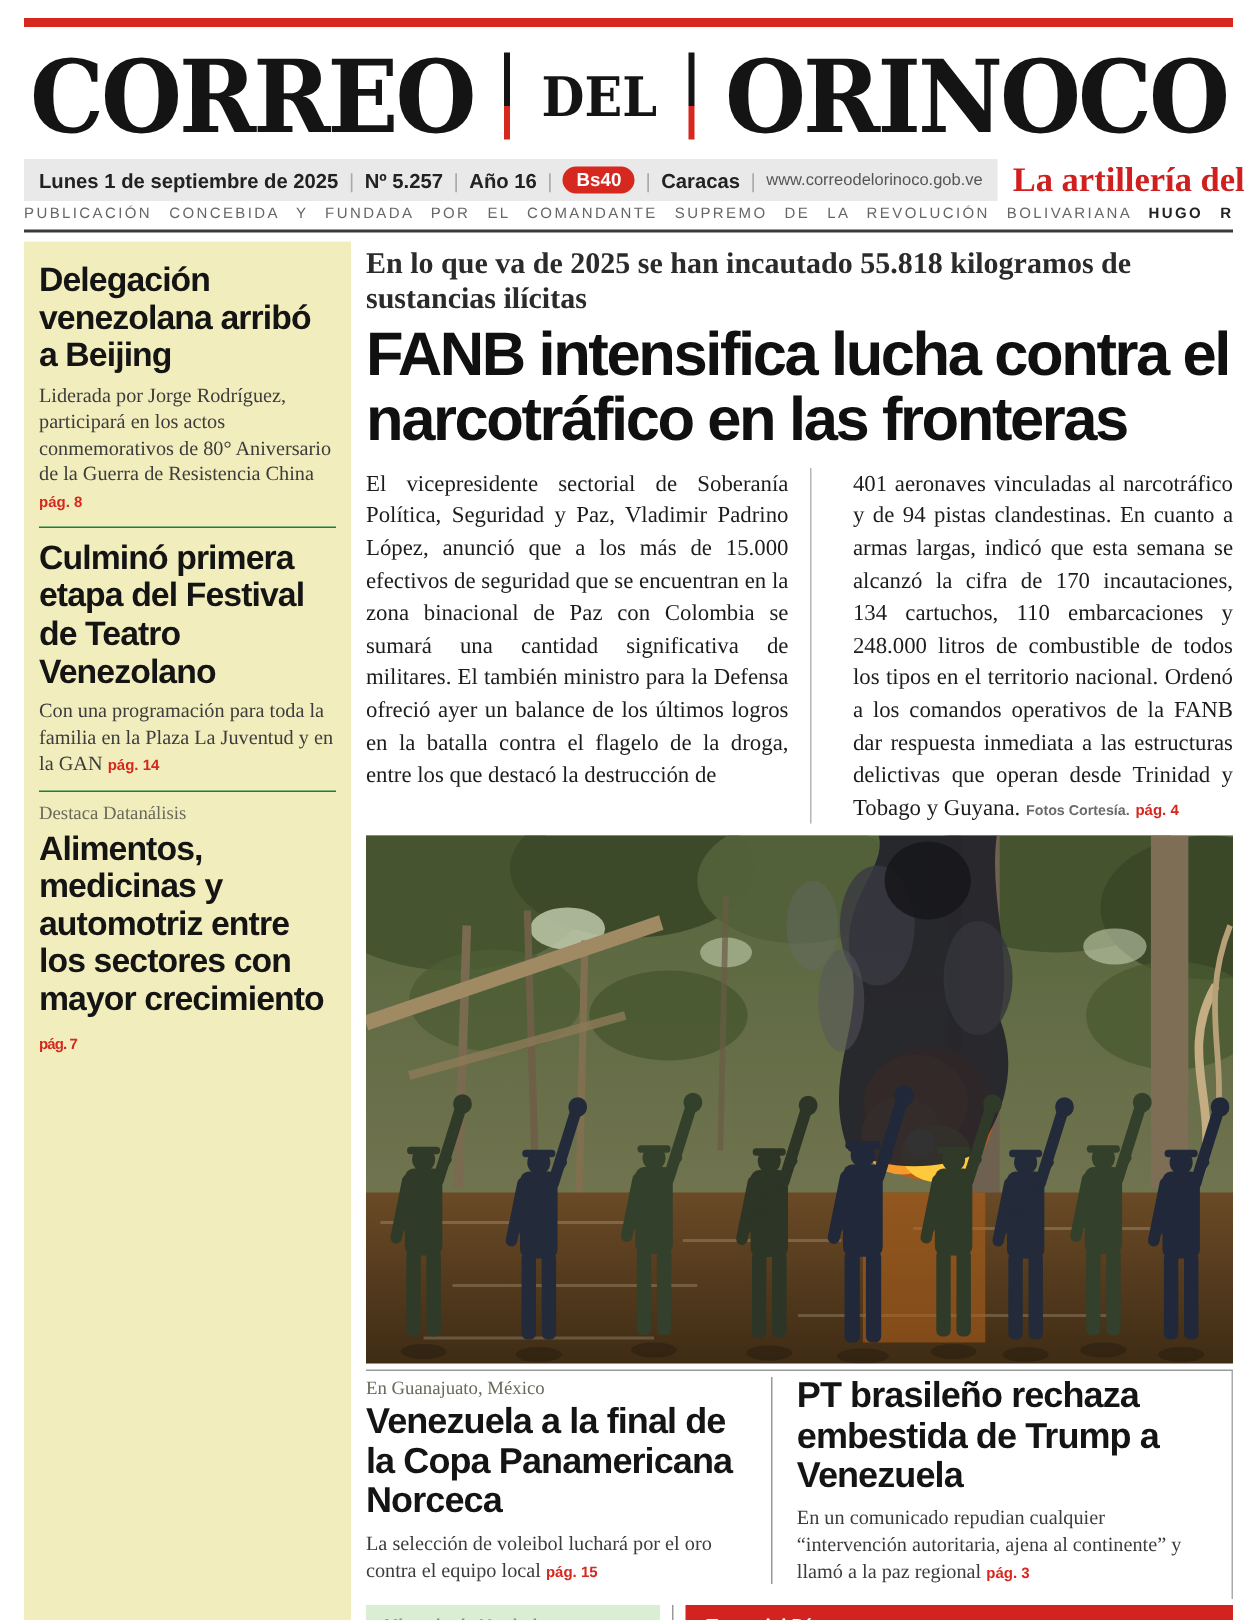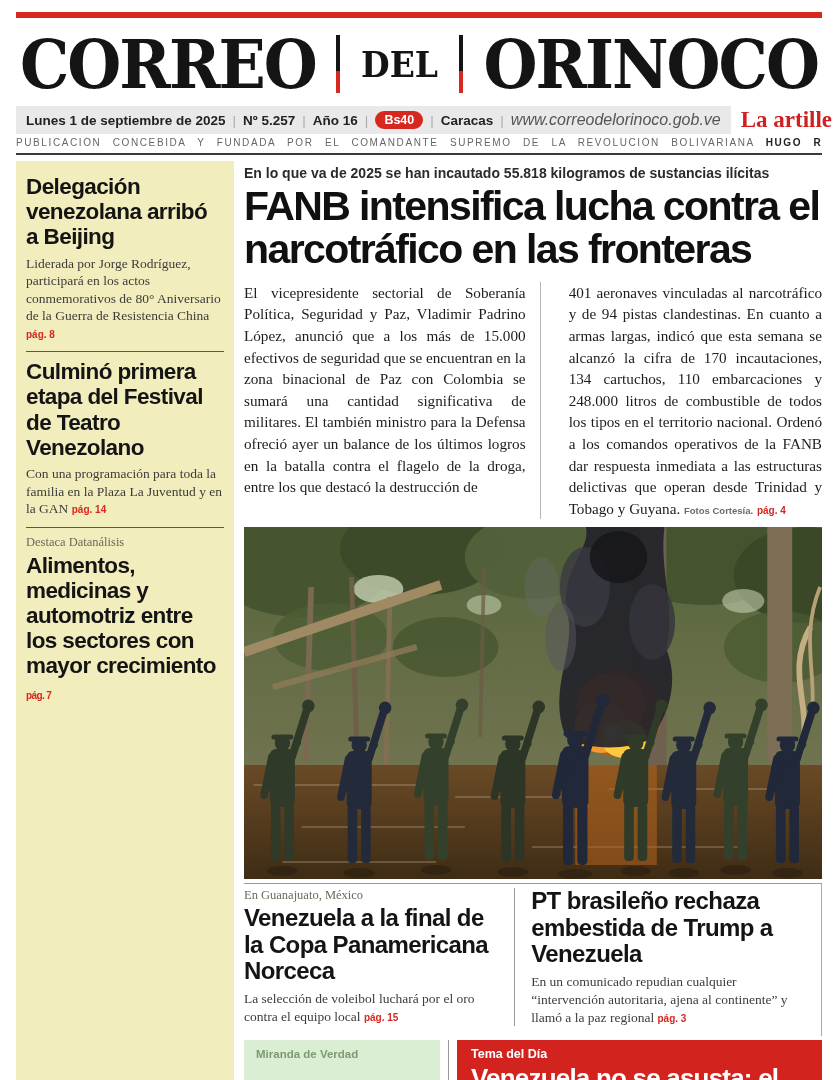--- a/index.html
+++ b/index.html
@@ -11,42 +11,42 @@
   .topbar { height:6px; background:#d6281e; margin:12px 10px 4px 10px; }
   .masthead { display:flex; align-items:center; justify-content:space-between; padding:2px 14px 0 14px; height:82px; }
   .mast-word { font-family:"DejaVu Serif","Liberation Serif",serif; font-weight:700; font-size:62px; letter-spacing:-2px; color:#141414; transform:scaleY(1.08); white-space:nowrap; }
   .mast-del { font-family:"DejaVu Serif","Liberation Serif",serif; font-weight:700; font-size:33px; color:#141414; transform:scaleY(1.1); }
   .mast-sep { width:4px; height:58px; background:linear-gradient(#141414 62%, #d6281e 62%); margin:0 6px; }
 
   .dateline-row { display:flex; align-items:center; margin:2px 10px 0 10px; height:28px; }
   .dateline { background:#e9e9e9; display:flex; align-items:center; gap:7px; padding:0 10px; height:28px; font-size:13.5px; font-weight:700; color:#222; white-space:nowrap; }
   .dl-sep { color:#aaa; font-weight:400; }
   .price-badge { background:#d6281e; color:#fff; font-weight:700; font-size:12.5px; padding:2px 9px; border-radius:12px; }
-  .dl-url { font-size:16px; font-weight:400; color:#555;font-style:italic; }
+  .dl-url { font-size:11px; font-weight:400; color:#555; }
   .slogan { flex:1; text-align:right; font-family:"Liberation Serif",serif; font-weight:700; font-size:23px; color:#d01f1f; white-space:nowrap; padding-left:10px; }
 
   .founder-row { margin:3px 10px 0 10px; font-size:10px; letter-spacing:1.6px; word-spacing:7px; color:#666; white-space:nowrap; overflow:hidden; border-bottom:2px solid #3a3a3a; padding-bottom:5px; }
   .founder-name { font-weight:700; color:#222; }
 
   
   .content { display:flex; margin:6px 10px 0 10px; gap:10px; }
 
   
   .sidebar { width:218px; background:#f2edbc; padding:6px 10px 8px 10px; }
   .sb-item { padding:7px 0 9px 0; }
   .sb-item + .sb-item { border-top:1px solid #15803d; }
   .sb-kicker { font-family:"Liberation Serif",serif; font-size:12.5px; color:#6a6a5a; margin-bottom:3px; }
   .sb-title { font-size:22.5px; line-height:1.12; font-weight:700; letter-spacing:-0.6px; color:#141414; }
   .sb-title.red { color:#c9251c; }
   .sb-sub { font-family:"Liberation Serif",serif; font-size:13.5px; line-height:1.3; color:#3c3c3c; margin-top:5px; }
   .pageref { color:#d6281e; font-weight:700; font-size:10px; font-family:"Liberation Sans",sans-serif; }
 
   
   .main { flex:1; min-width:0; }
-  .lead-kicker { font-family:Liberation Sans, sans-serif; font-weight:700; font-size:14px; color:#2b2b2b; padding:4px 0 2px 0; }
+  .lead-kicker { font-family:Liberation Serif, serif; font-weight:700; font-size:20px; color:#2b2b2b; padding:4px 0 2px 0; }
   .lead-headline { font-size:41px; line-height:1.06; font-weight:700; letter-spacing:-1.6px; color:#101010; margin:2px 0 10px 0; }
   .lead-body { display:flex; }
   .lead-col { width:50%; font-family:"Liberation Serif",serif; font-size:15.2px; line-height:1.42; text-align:justify; color:#1c1c1c; }
   .lead-col.second { border-left:1px solid #b5b5b5; padding-left:28px; margin-left:14px; }
   .credit { font-size:9.5px; font-weight:700; color:#6a6a6a; font-family:"Liberation Sans",sans-serif; }
 
   .photo { margin-top:8px; width:100%; height:352px; overflow:hidden; background:#4c5a38; }
   .photo svg { display:block; width:100%; height:100%; }
 
   

